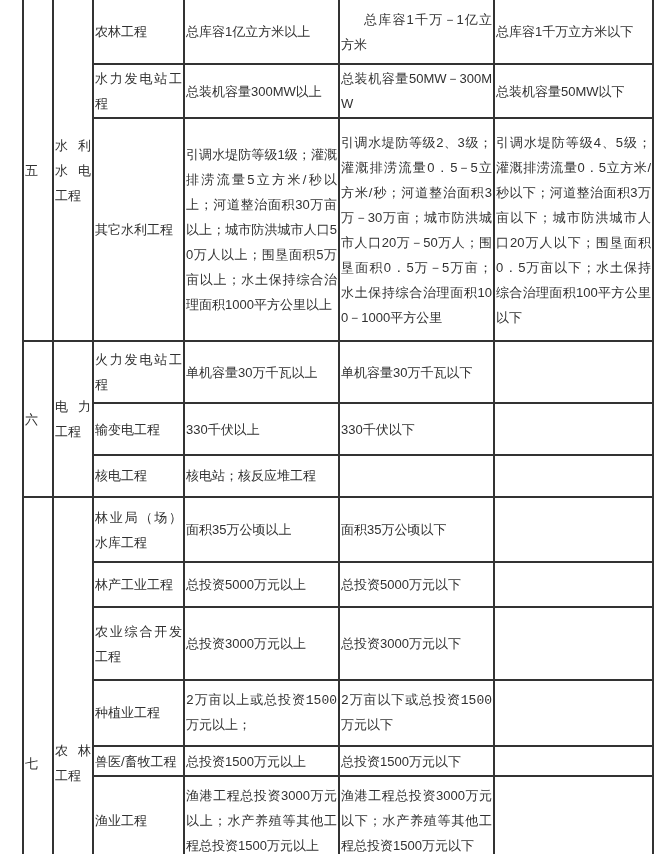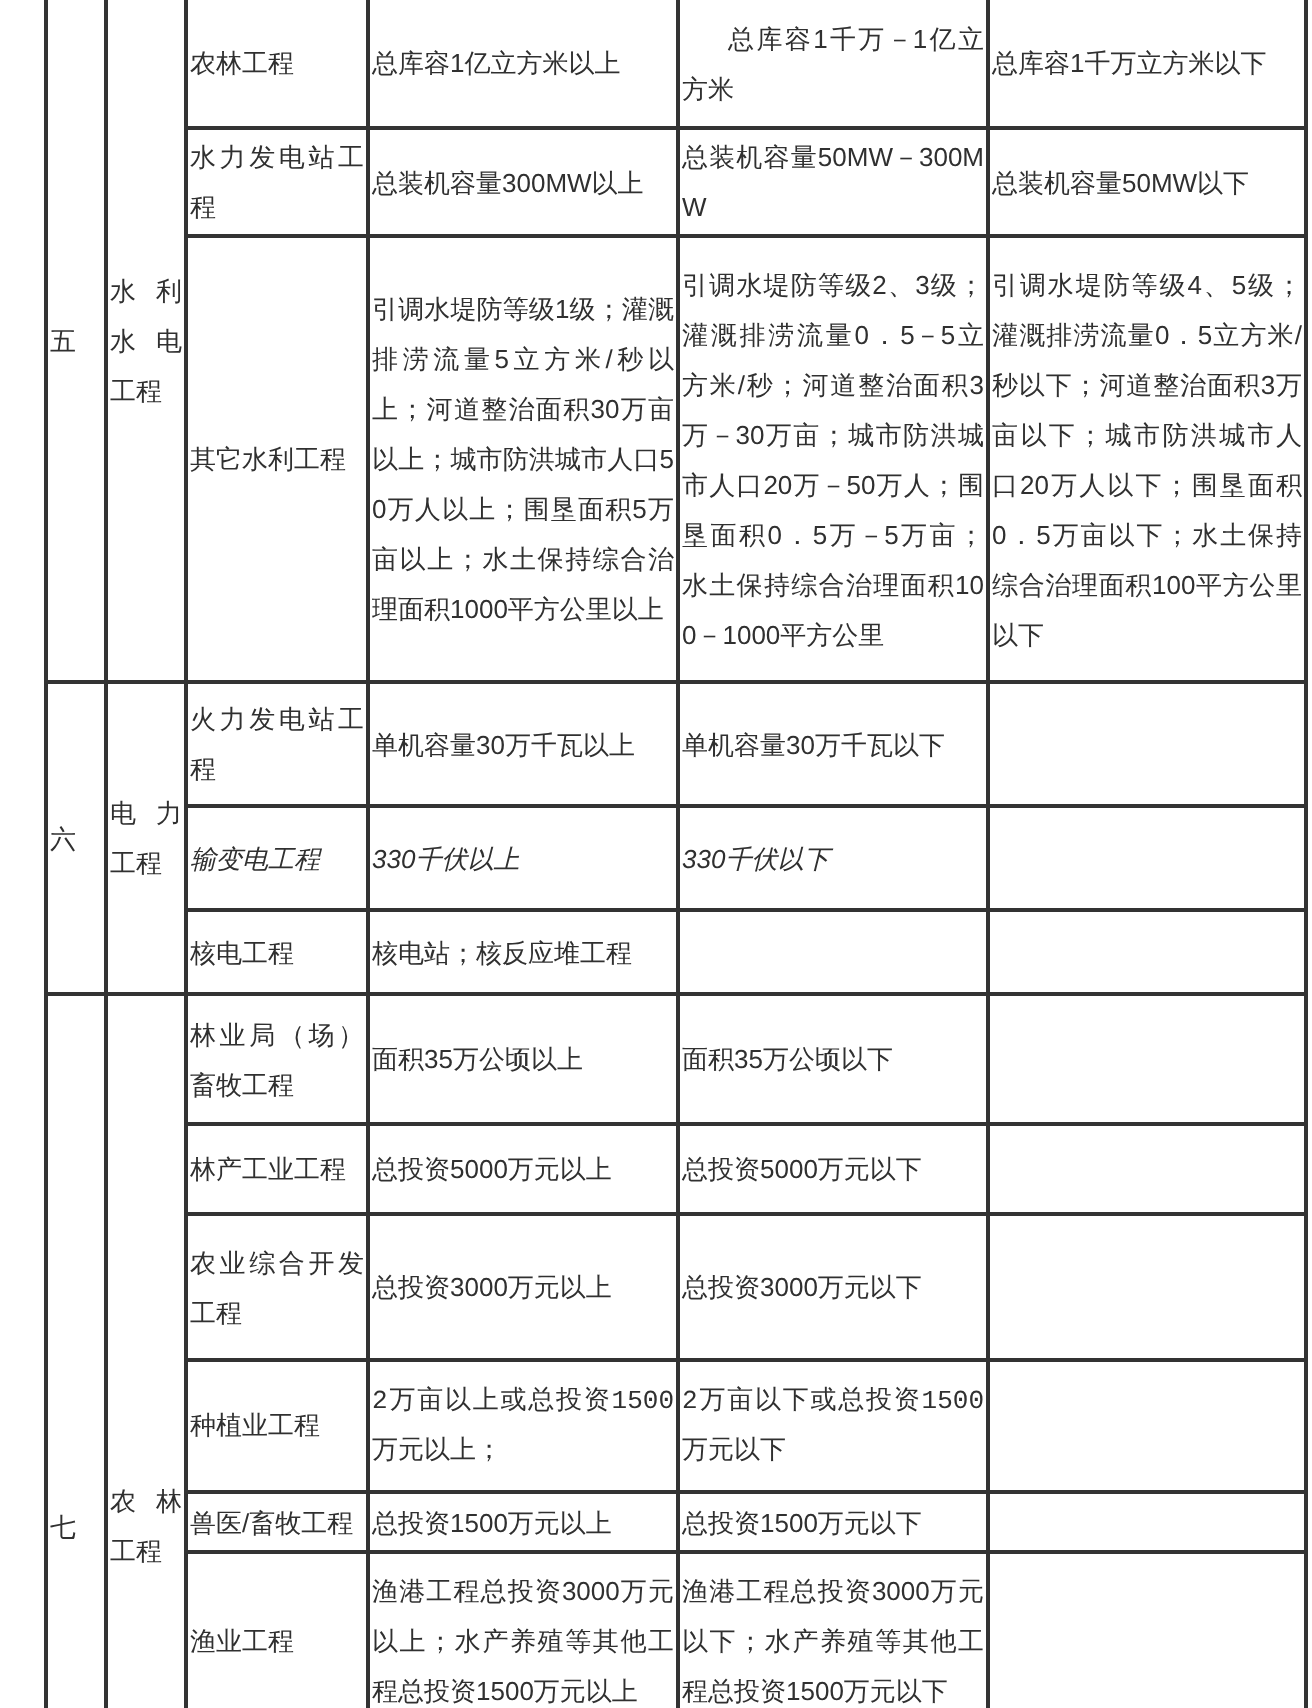--- a/index.html
+++ b/index.html
@@ -74,36 +74,36 @@
           <td>引调水堤防等级4、5级；灌溉排涝流量0．5立方米/秒以下；河道整治面积3万亩以下；城市防洪城市人口20万人以下；围垦面积0．5万亩以下；水土保持综合治理面积100平方公里以下</td>
         </tr>
         <tr style="height: 62px;">
           <td class="col-num" rowspan="3">六</td>
           <td class="col-cat" rowspan="3">电力工程</td>
           <td>火力发电站工程</td>
           <td>单机容量30万千瓦以上</td>
           <td>单机容量30万千瓦以下</td>
           <td></td>
         </tr>
-        <tr style="height: 52px; font-style: italic;">
+        <tr style="height: 52px;">
           <td>输变电工程</td>
           <td>330千伏以上</td>
           <td>330千伏以下</td>
           <td></td>
         </tr>
-        <tr style="height: 42px;">
+        <tr style="height: 42px; font-family: Liberation Mono, monospace;">
           <td>核电工程</td>
           <td>核电站；核反应堆工程</td>
           <td></td>
           <td></td>
         </tr>
         <tr style="height: 65px;">
           <td class="col-num" rowspan="7">七</td>
           <td class="col-cat" rowspan="7">农林工程</td>
-          <td>林业局（场）畜牧工程</td>
+          <td>林业局（场）水库工程</td>
           <td>面积35万公顷以上</td>
           <td>面积35万公顷以下</td>
           <td></td>
         </tr>
         <tr style="height: 45px;">
           <td>林产工业工程</td>
           <td>总投资5000万元以上</td>
           <td>总投资5000万元以下</td>
           <td></td>
         </tr>

